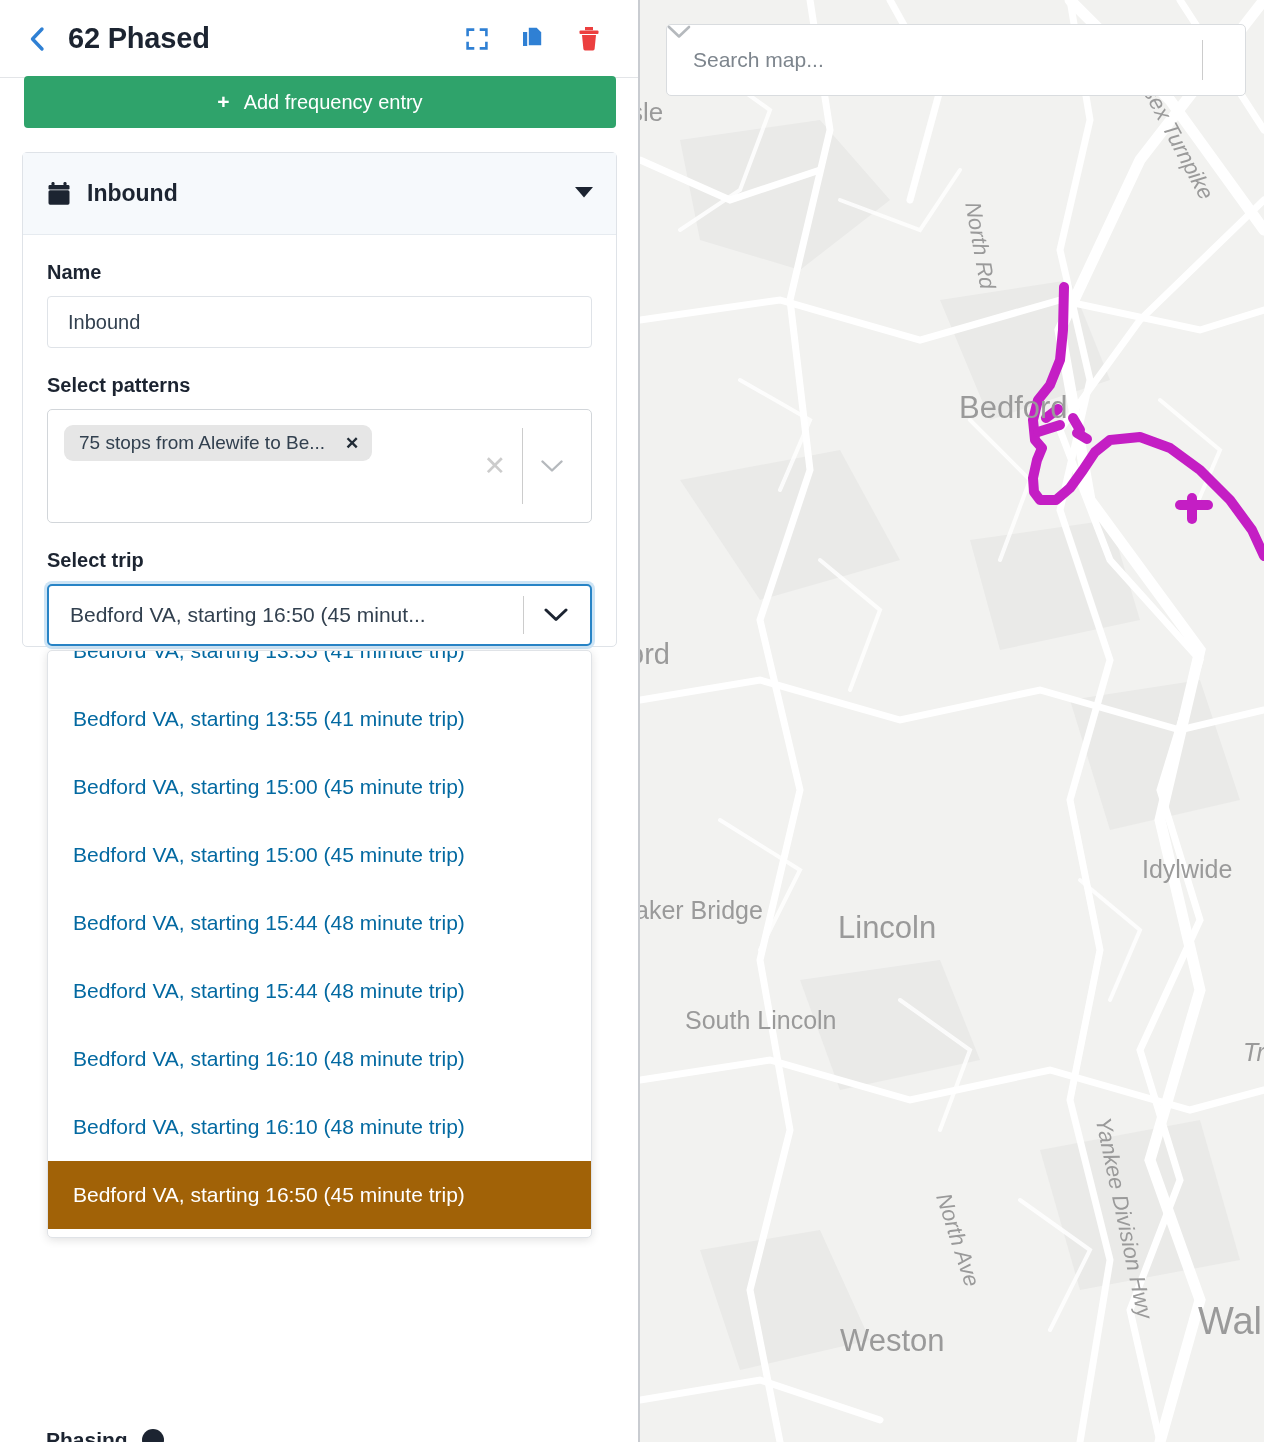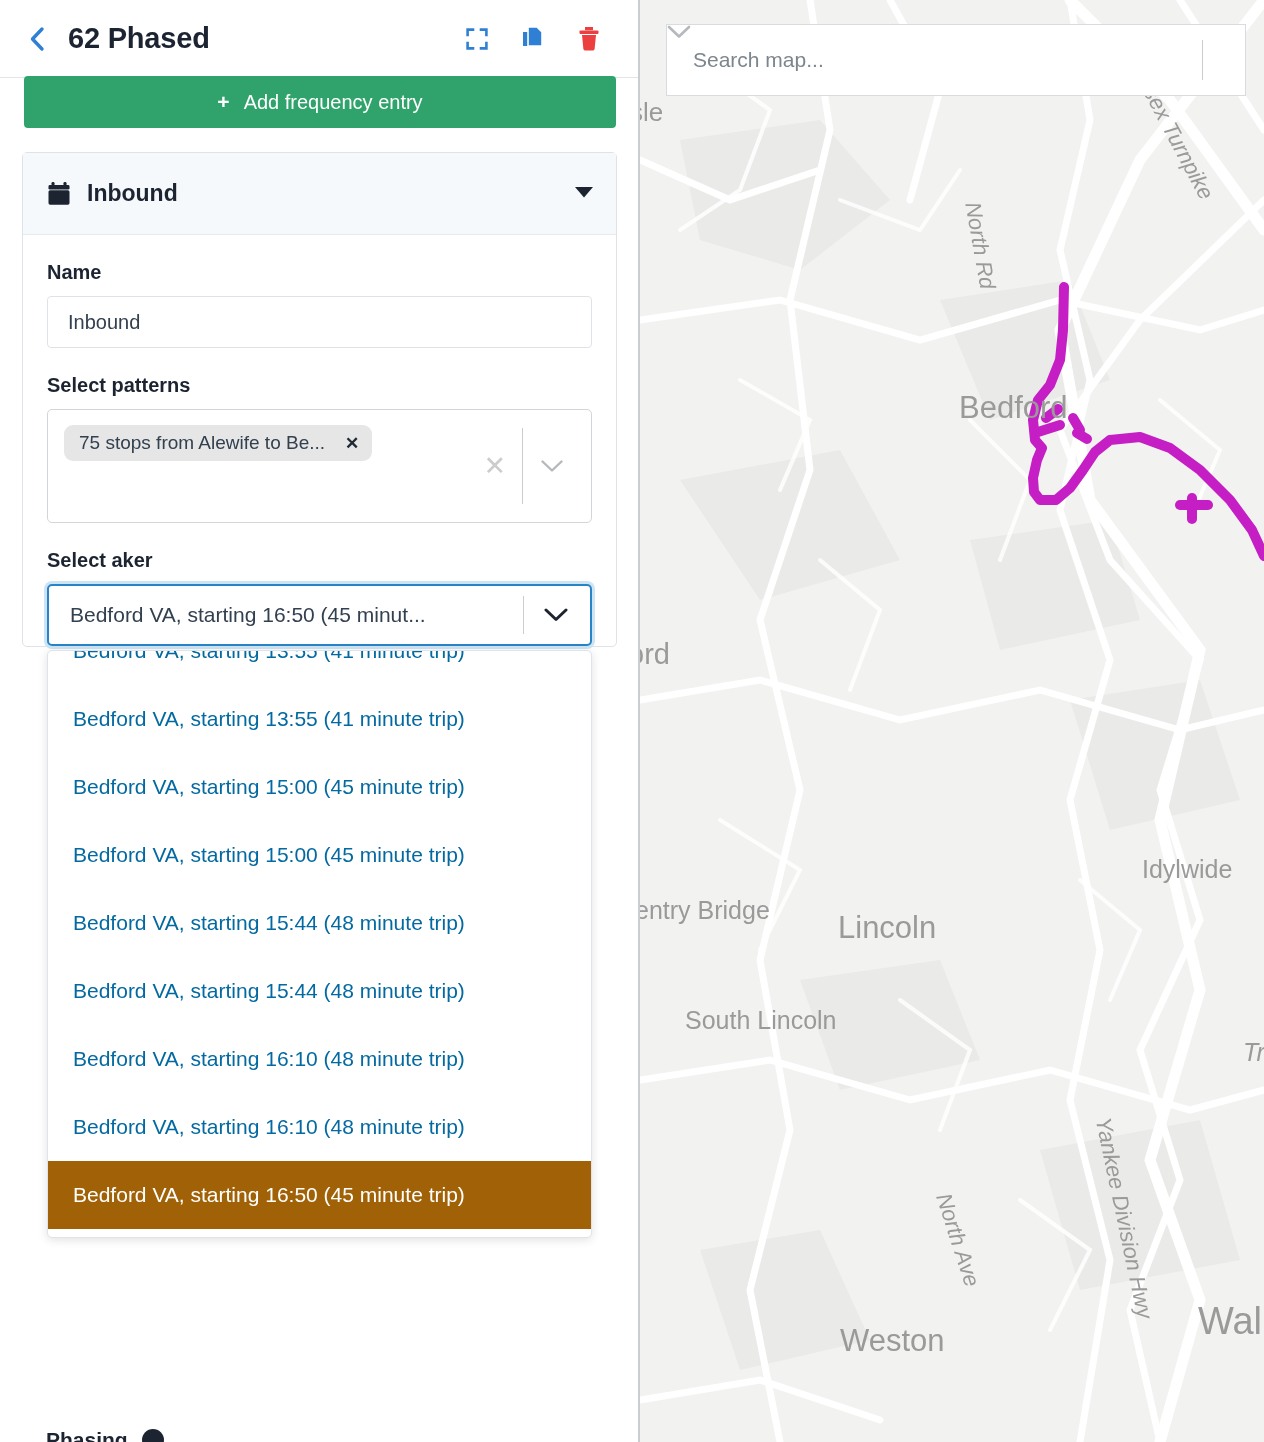--- a/index.html
+++ b/index.html
@@ -188,21 +188,21 @@
   .map {
     position: relative;
     width: 624px; height: 1442px;
     background: #f2f2f0;
     overflow: hidden;
   }
   .map svg { position: absolute; top: 0; left: 0; }
   .search-bar {
     position: absolute; top: 24px; left: 26px;
     width: 580px; height: 72px;
-    background: #fff; border: 1px solid #d9dcdf; border-radius: 0;
+    background: #fff; border: 1px solid #d9dcdf; border-radius: 5px;
     display: flex; align-items: center;
     z-index: 10;
     padding-left: 24px;
   }
   .search-input {
     border: none; outline: none; flex: 1;
     font-size: 21px; color: #6b737b;
     font-family: "Liberation Sans", sans-serif;
     background: transparent;
   }
@@ -300,21 +300,21 @@
             <span class="ms-arrow">
               <svg width="22" height="13" viewBox="0 0 22 13">
                   <path d="M1.5 1.5 L11 10.5 L20.5 1.5" fill="none" stroke="#b5b9bd" stroke-width="2.4" stroke-linecap="round" stroke-linejoin="round"></path>
                 </svg>
             </span>
           </div>
         </div>
 
         <div class="spacer-24"></div>
 
-        <div class="field-label">Select aker</div>
+        <div class="field-label">Select trip</div>
         <div class="select-wrap">
           <div class="select-box">
             <span class="select-value">Bedford VA, starting 16:50 (45 minut...</span>
             <span class="select-ctrls">
               <span class="sel-sep"></span>
               <span class="sel-arrow">
                 <svg width="24" height="14" viewBox="0 0 24 14">
                     <path d="M2 2 L12 11.5 L22 2" fill="none" stroke="#1c2431" stroke-width="3" stroke-linecap="round" stroke-linejoin="round"></path>
                   </svg>
               </span>
@@ -405,21 +405,21 @@
         <path d="M552 498 L552 519"></path>
       </g>
     </svg>
 
     <div id="map-labels">
         <div class="map-label" style="left: -10px; top: 97px; font-size: 26px;">sle</div>
         <div class="map-label" style="left: 490px; top: 25px; font-size: 22px; font-style: italic; transform: rotate(62deg); transform-origin: left top;">Middlesex Turnpike</div>
         <div class="map-label" style="left: 345px; top: 200px; font-size: 22px; font-style: italic; transform: rotate(80deg); transform-origin: left top;">North Rd</div>
         <div class="map-label" style="left: 319px; top: 390px; font-size: 31px;">Bedford</div>
         <div class="map-label" style="left: -12px; top: 638px; font-size: 29px;">ord</div>
-        <div class="map-label" style="left: -5px; top: 896px; font-size: 25px;">entry Bridge</div>
+        <div class="map-label" style="left: -5px; top: 896px; font-size: 25px;">aker Bridge</div>
         <div class="map-label" style="left: 502px; top: 855px; font-size: 25px;">Idylwide</div>
         <div class="map-label" style="left: 198px; top: 910px; font-size: 31px;">Lincoln</div>
         <div class="map-label" style="left: 45px; top: 1006px; font-size: 25px;">South Lincoln</div>
         <div class="map-label" style="left: 603px; top: 1038px; font-size: 25px; font-style: italic;">Tr</div>
         <div class="map-label" style="left: 315px; top: 1190px; font-size: 22px; font-style: italic; transform: rotate(72deg); transform-origin: left top;">North Ave</div>
         <div class="map-label" style="left: 475px; top: 1115px; font-size: 22px; font-style: italic; transform: rotate(78deg); transform-origin: left top;">Yankee Division Hwy</div>
         <div class="map-label" style="left: 558px; top: 1300px; font-size: 38px;">Wal</div>
         <div class="map-label" style="left: 200px; top: 1323px; font-size: 31px;">Weston</div>
       </div>
 

